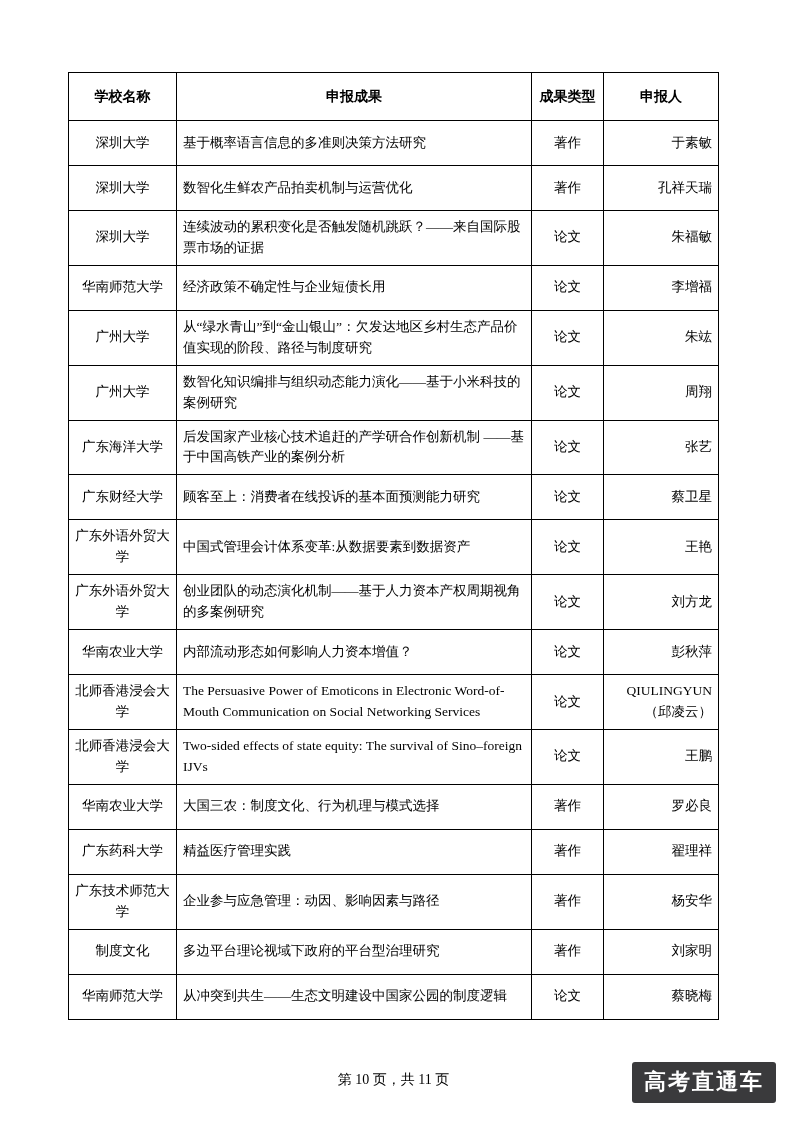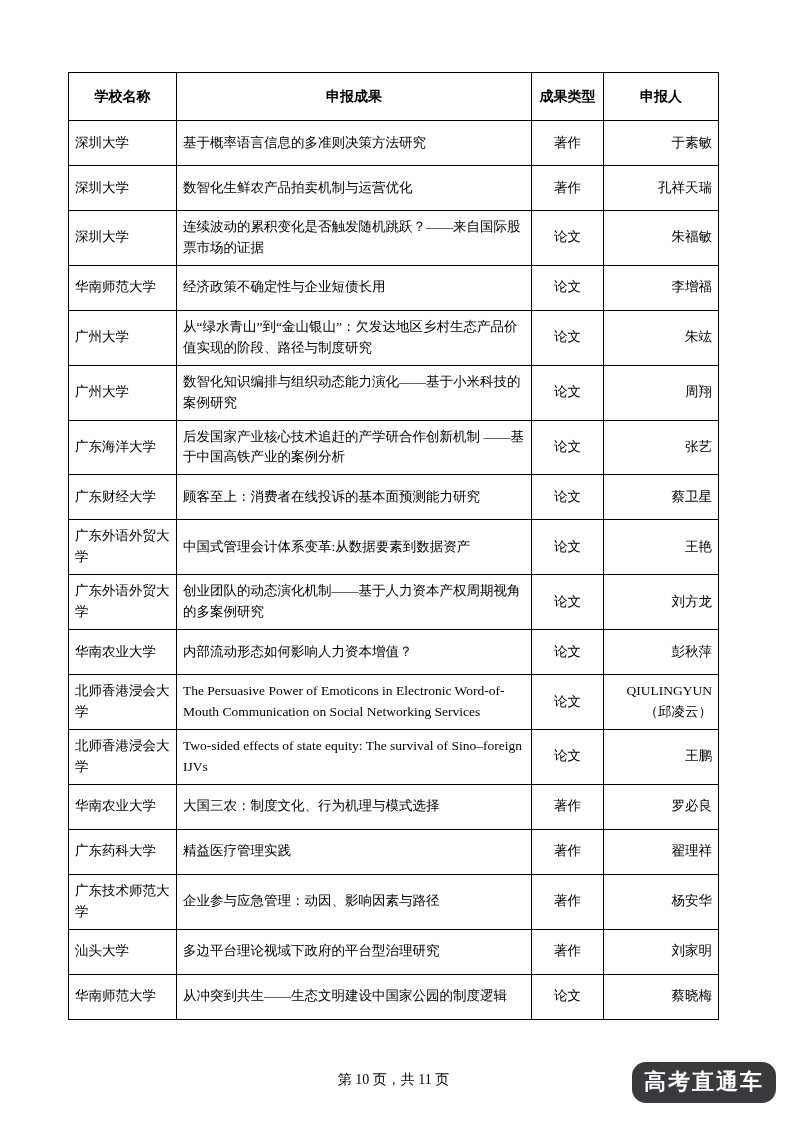--- a/index.html
+++ b/index.html
@@ -38,21 +38,21 @@
     text-align: center;
     height: 48px;
     font-size: 14px;
   }
   table.results td { height: 45px; }
   
   .w0 { width: 108px; }
   .w1 { width: 355px; }
   .w2 { width: 72px; }
   .w3 { width: 115px; }
-  td.col0 { }
+  td.col0 { text-align: center; }
   td.col1 { text-align: left; padding-left: 7px; padding-right: 7px; }
   td.col2 { text-align: center; }
   td.col3 { text-align: right; }
   .footer {
     position: absolute;
     left: 0;
     right: 7px;
     top: 1071px;
     text-align: center;
     font-size: 14px;
@@ -62,21 +62,21 @@
     position: absolute;
     right: 18px;
     top: 1062px;
     background: #3a3a3c;
     color: #ffffff;
     font-family: "Liberation Sans", sans-serif;
     font-weight: bold;
     font-size: 22px;
     letter-spacing: 2px;
     padding: 5px 12px 6px 12px;
-    border-radius: 14px;
+    border-radius: 3px;
   }
 </style>
 </head>
 <body>
 
 <div class="page">
 
   <table class="results">
     <colgroup>
       <col class="w0">
@@ -183,21 +183,21 @@
           <td class="col2">著作</td>
           <td class="col3">翟理祥</td>
         </tr>
         <tr>
           <td class="col0">广东技术师范大学</td>
           <td class="col1">企业参与应急管理：动因、影响因素与路径</td>
           <td class="col2">著作</td>
           <td class="col3">杨安华</td>
         </tr>
         <tr>
-          <td class="col0">汕头大学</td>
+          <td class="col0">制度文化</td>
           <td class="col1">多边平台理论视域下政府的平台型治理研究</td>
           <td class="col2">著作</td>
           <td class="col3">刘家明</td>
         </tr>
         <tr>
           <td class="col0">华南师范大学</td>
           <td class="col1">从冲突到共生——生态文明建设中国家公园的制度逻辑</td>
           <td class="col2">论文</td>
           <td class="col3">蔡晓梅</td>
         </tr>

